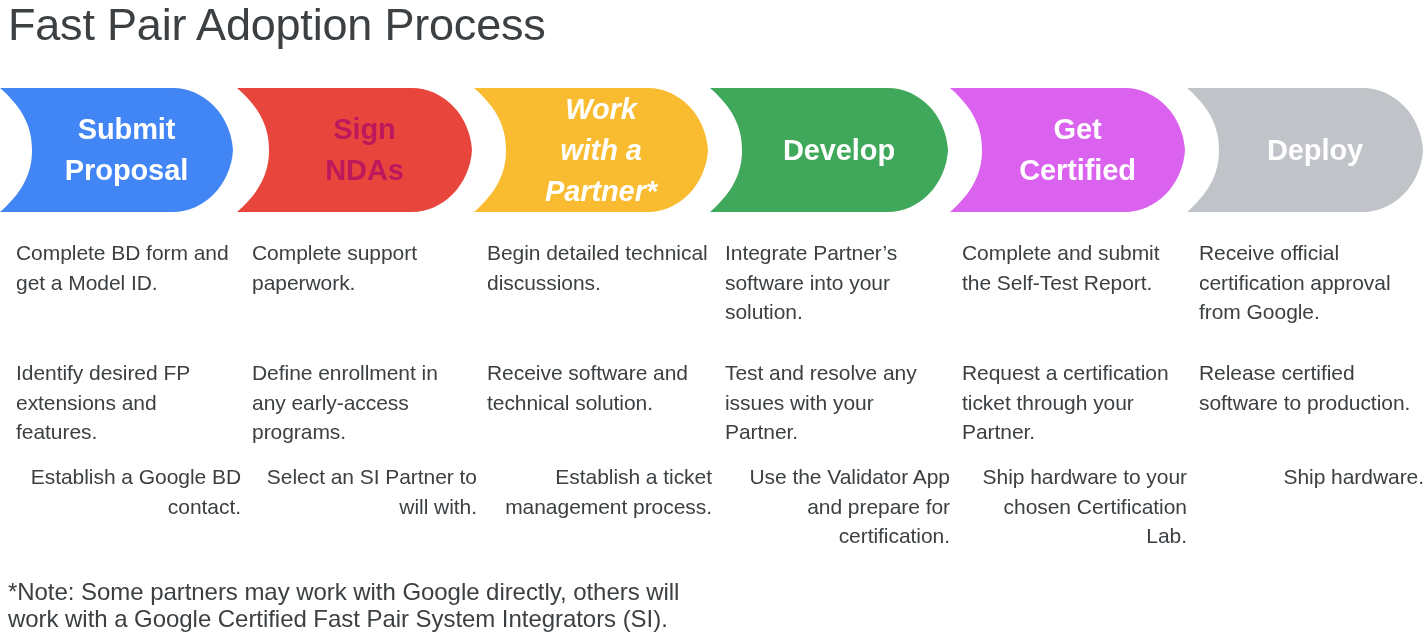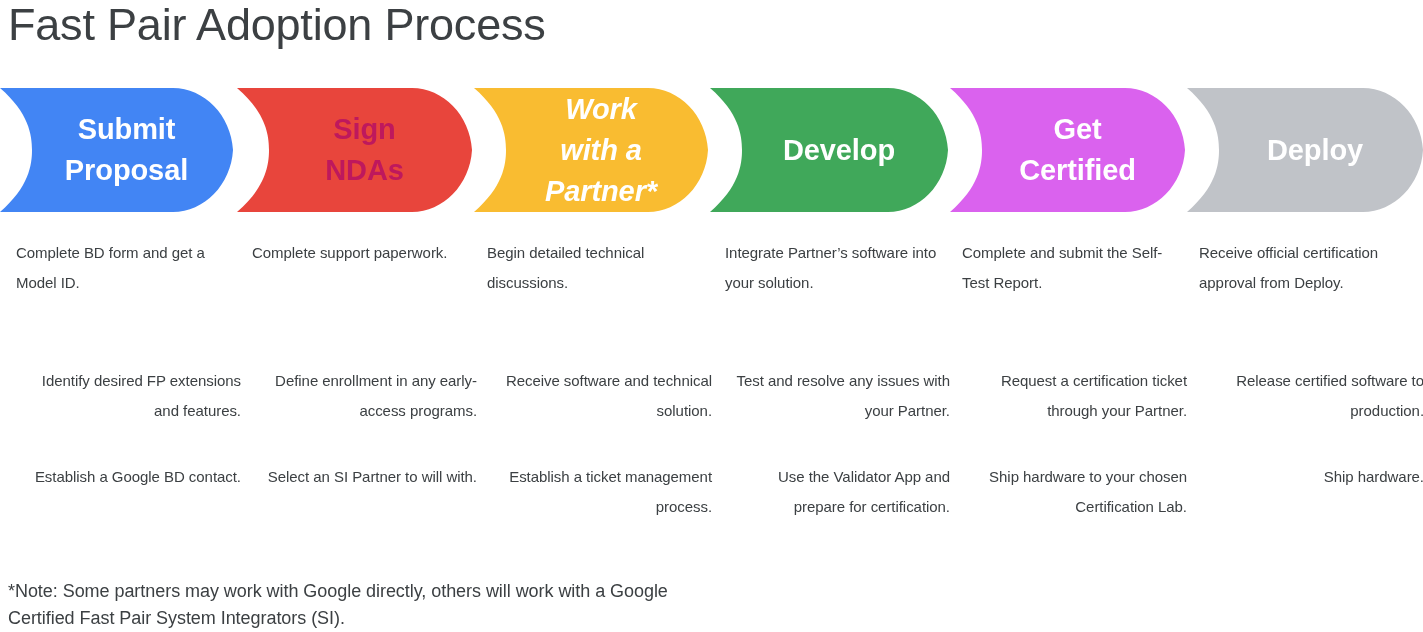--- a/index.html
+++ b/index.html
@@ -86,37 +86,37 @@
   .column {
     position: absolute;
     top: 0;
     width: 225px;
   }
 
   .cell {
     position: absolute;
     left: 0;
     width: 100%;
-    font-size: 15px;
+    font-size: 21px;
     line-height: 29.5px;
     color: #3C4043;
     letter-spacing: -0.05px;
   }
 
   .cell.r0 { top: 0px; }
-  .cell.r1 { top: 128px; text-align: right; }
+  .cell.r1 { top: 120px; }
   .cell.r2 { top: 224px; text-align: right; }
 
   
   #footnote {
     position: absolute;
     left: 8px;
     top: 578px;
     width: 720px;
-    font-size: 18px;
+    font-size: 24px;
     line-height: 27px;
     color: #3C4043;
     letter-spacing: -0.05px;
   }
 </style>
 </head>
 <body>
 
 <div id="page">
 
@@ -186,21 +186,21 @@
         <div class="cell r0">Integrate Partner’s software into your solution.</div>
         <div class="cell r1">Test and resolve any issues with your Partner.</div>
         <div class="cell r2">Use the Validator App and prepare for certification.</div>
       </div>
       <div class="column" style="left: 962px;">
         <div class="cell r0">Complete and submit the Self-Test Report.</div>
         <div class="cell r1">Request a certification ticket through your Partner.</div>
         <div class="cell r2">Ship hardware to your chosen Certification Lab.</div>
       </div>
       <div class="column" style="left: 1199px;">
-        <div class="cell r0">Receive official certification approval from Deploy.</div>
+        <div class="cell r0">Receive official certification approval from Google.</div>
         <div class="cell r1">Release certified software to production.</div>
         <div class="cell r2">Ship hardware.</div>
       </div>
     </div>
 
   <div id="footnote">*Note: Some partners may work with Google directly, others will work with a Google Certified Fast Pair System Integrators (SI).</div>
 
 </div>
 
 </body></html>

